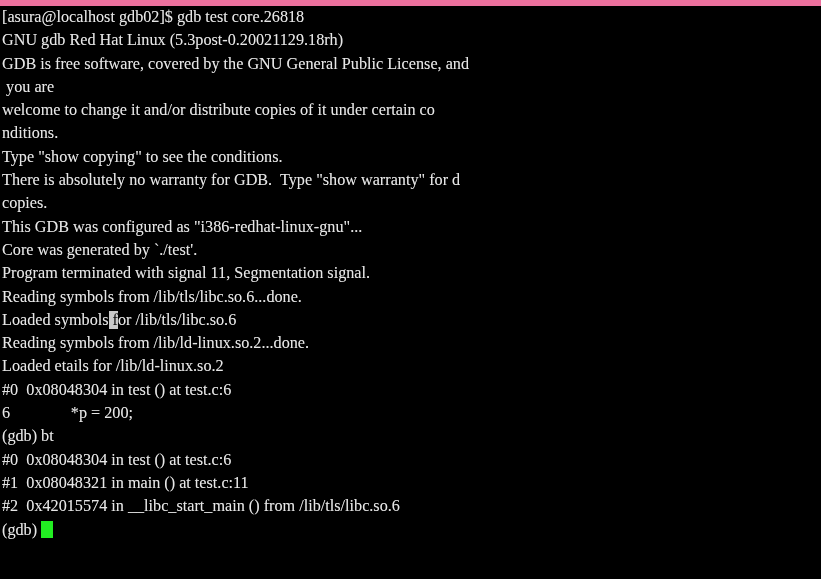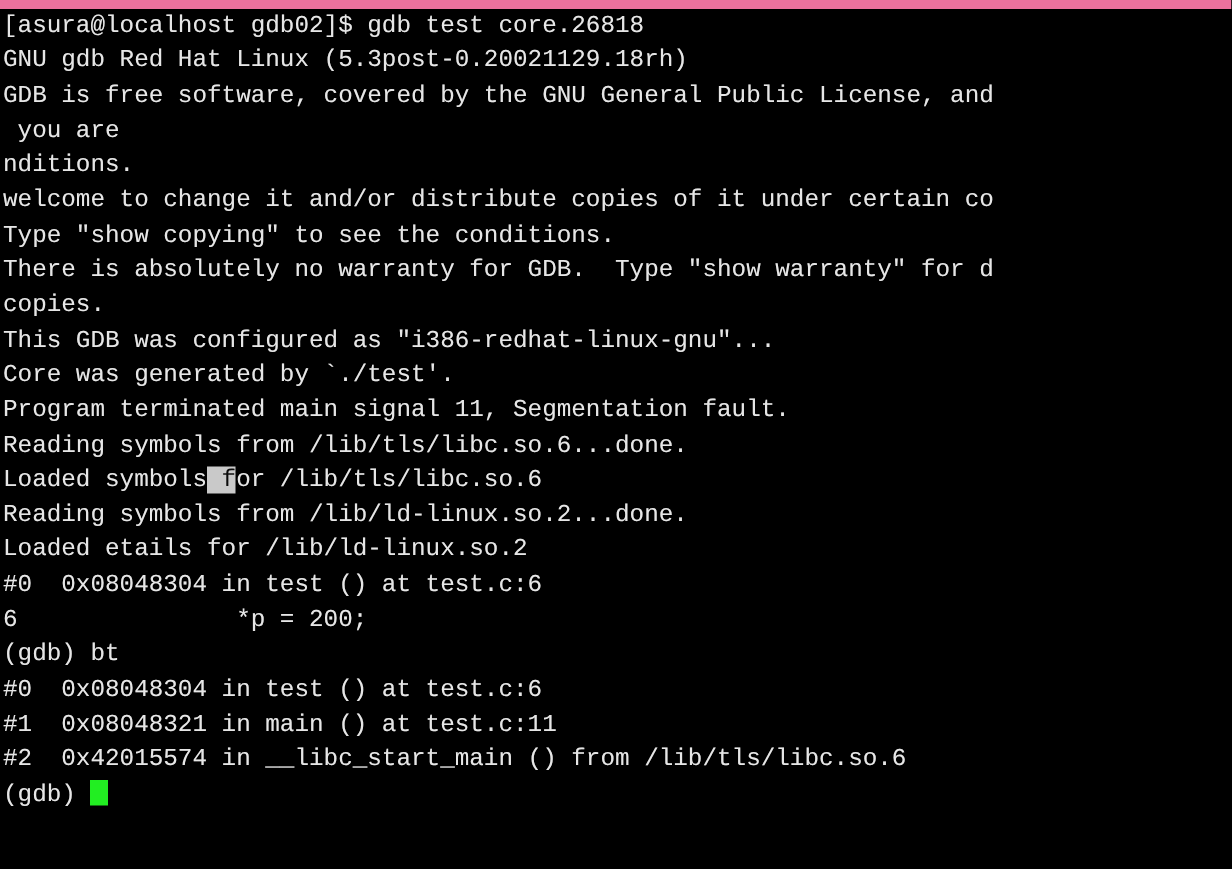--- a/index.html
+++ b/index.html
@@ -41,21 +41,21 @@
   }
   .term-line {
     position: relative;
     height: 23.3px;
     line-height: 23.3px;
     font-size: 16.2px;
     letter-spacing: 0px;
     color: #e6e6e6;
     white-space: pre;
     padding-left: 2px;
-    font-family: Liberation Mono, monospace;
+    font-family: Liberation Serif, serif;
     text-shadow: 0 0 0.4px rgba(230,230,230,0.35);
   }
   .term-line .line-text {
     display: inline;
   }
   
   .sel-highlight {
     background: #c9c9c9;
     color: #0a0a0a;
   }
@@ -79,35 +79,35 @@
 
     <div class="term-line"><span class="line-text">[asura@localhost gdb02]$ gdb test core.26818</span></div>
 
     <div class="term-line"><span class="line-text">GNU gdb Red Hat Linux (5.3post-0.20021129.18rh)</span></div>
 
 
     <div class="term-line"><span class="line-text">GDB is free software, covered by the GNU General Public License, and</span></div>
 
     <div class="term-line"><span class="line-text"> you are</span></div>
 
+    <div class="term-line"><span class="line-text">welcome to change it and/or distribute copies of it under certain co</span></div>
+
     <div class="term-line"><span class="line-text">nditions.</span></div>
-
-    <div class="term-line"><span class="line-text">welcome to change it and/or distribute copies of it under certain co</span></div>
 
     <div class="term-line"><span class="line-text">Type "show copying" to see the conditions.</span></div>
 
     <div class="term-line"><span class="line-text">There is absolutely no warranty for GDB.  Type "show warranty" for d</span></div>
 
     <div class="term-line"><span class="line-text">copies.</span></div>
 
     <div class="term-line"><span class="line-text">This GDB was configured as "i386-redhat-linux-gnu"...</span></div>
 
     <div class="term-line"><span class="line-text">Core was generated by `./test'.</span></div>
 
-    <div class="term-line"><span class="line-text">Program terminated main signal 11, Segmentation fault.</span></div>
+    <div class="term-line"><span class="line-text">Program terminated with signal 11, Segmentation signal.</span></div>
 
     <div class="term-line"><span class="line-text">Reading symbols from /lib/tls/libc.so.6...done.</span></div>
 
     <div class="term-line"><span class="line-text">Loaded symbols</span><span class="sel-highlight"> f</span><span class="line-text">or /lib/tls/libc.so.6</span></div>
 
     <div class="term-line"><span class="line-text">Reading symbols from /lib/ld-linux.so.2...done.</span></div>
 
     <div class="term-line"><span class="line-text">Loaded etails for /lib/ld-linux.so.2</span></div>
 
     <div class="term-line"><span class="line-text">#0  0x08048304 in test () at test.c:6</span></div>

